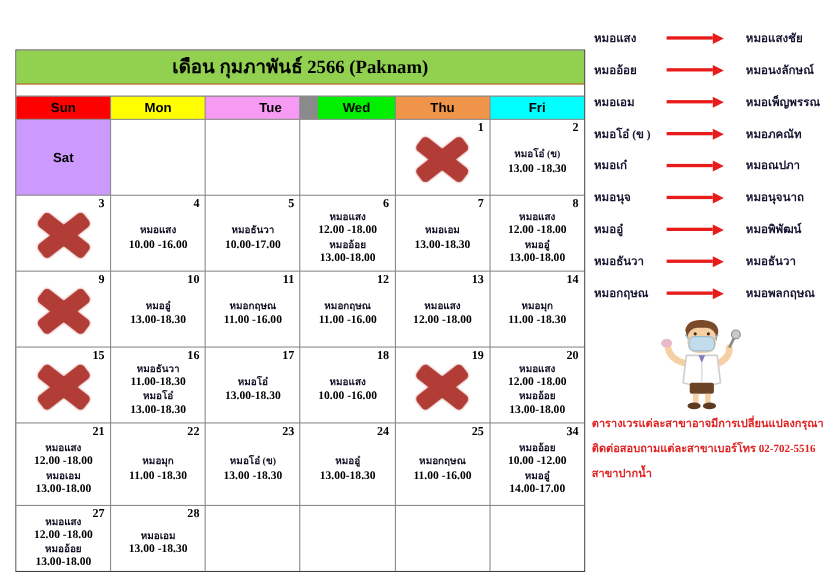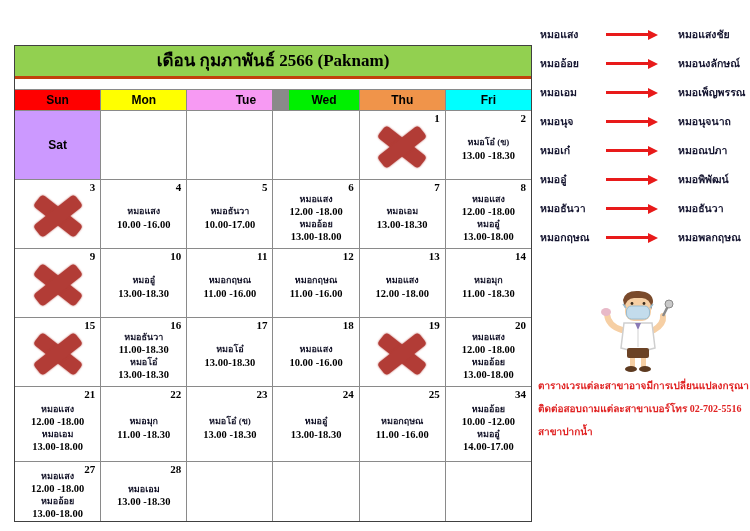--- a/index.html
+++ b/index.html
@@ -8,21 +8,21 @@
     font-family:"Liberation Serif", serif;overflow:hidden;
   }
   
   .calendar-wrap{
     position:absolute;left:14px;top:45px;width:516px;
     border:1px solid #404040;background:#fff;
   }
   .cal-title{
     height:30px;line-height:30px;text-align:center;
     background:#92d050;color:#000;font-weight:bold;font-size:17px;
-    border-bottom:3px solid #c2410c;
+    border-bottom:1px solid #c2410c;
   }
   .cal-gap{height:10px;background:#fff;}
   .cal-grid{
     display:grid;grid-template-columns:repeat(6,1fr);
     grid-template-rows:20px 68px 68px 68px 68px 74px;
     gap:1px;background:#8a8a8a;border-top:1px solid #8a8a8a;
   }
   .day-head{
     font-family:"Liberation Sans", sans-serif;font-weight:bold;font-size:12px;
     color:#000;display:flex;align-items:center;justify-content:center;
@@ -322,34 +322,42 @@
     </div>
     <div class="legend-row">
       <div class="nick">หมอเอม</div>
       <div class="arr">
         <div class="arr-line" style="background: rgb(232, 26, 26);"></div>
         <div class="arr-head" style="border-left-color: rgb(232, 26, 26);"></div>
       </div>
       <div class="fullname">หมอเพ็ญพรรณ</div>
     </div>
     <div class="legend-row">
+      <div class="nick">หมอโอ๋ (ข )</div>
+      <div class="arr">
+        <div class="arr-line" style="background: rgb(232, 26, 26);"></div>
+        <div class="arr-head" style="border-left-color: rgb(232, 26, 26);"></div>
+      </div>
+      <div class="fullname">หมอภคณัท</div>
+    </div>
+    <div class="legend-row">
+      <div class="nick">หมอเก๋</div>
+      <div class="arr">
+        <div class="arr-line" style="background: rgb(232, 26, 26);"></div>
+        <div class="arr-head" style="border-left-color: rgb(232, 26, 26);"></div>
+      </div>
+      <div class="fullname">หมอณปภา</div>
+    </div>
+    <div class="legend-row">
       <div class="nick">หมอนุจ</div>
       <div class="arr">
         <div class="arr-line" style="background: rgb(232, 26, 26);"></div>
         <div class="arr-head" style="border-left-color: rgb(232, 26, 26);"></div>
       </div>
       <div class="fullname">หมอนุจนาถ</div>
-    </div>
-    <div class="legend-row">
-      <div class="nick">หมอเก๋</div>
-      <div class="arr">
-        <div class="arr-line" style="background: rgb(232, 26, 26);"></div>
-        <div class="arr-head" style="border-left-color: rgb(232, 26, 26);"></div>
-      </div>
-      <div class="fullname">หมอณปภา</div>
     </div>
     <div class="legend-row">
       <div class="nick">หมออู๋</div>
       <div class="arr">
         <div class="arr-line" style="background: rgb(232, 26, 26);"></div>
         <div class="arr-head" style="border-left-color: rgb(232, 26, 26);"></div>
       </div>
       <div class="fullname">หมอพิพัฒน์</div>
     </div>
     <div class="legend-row">

